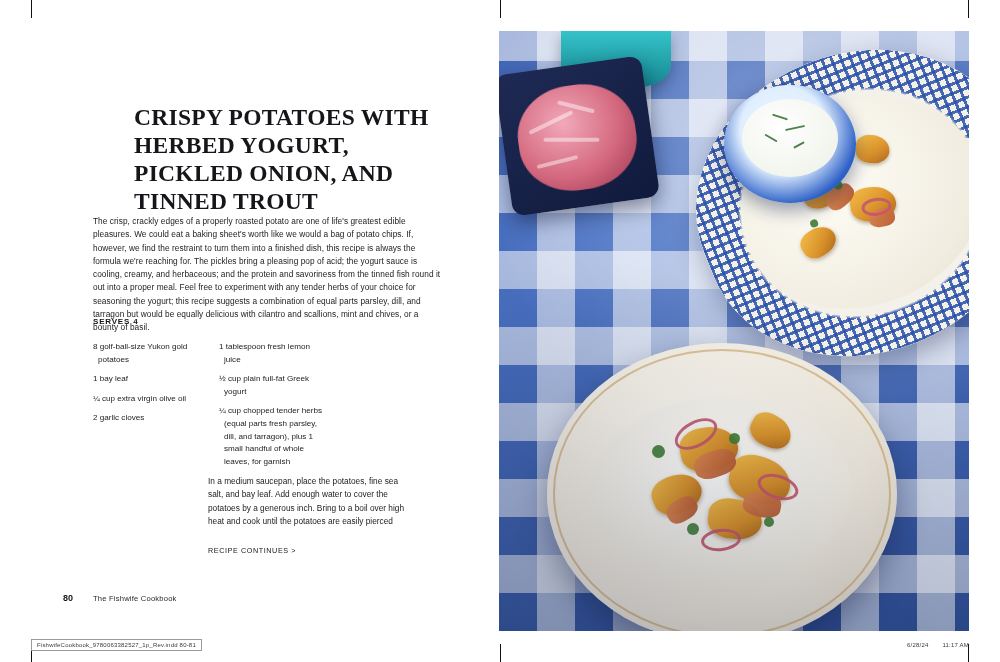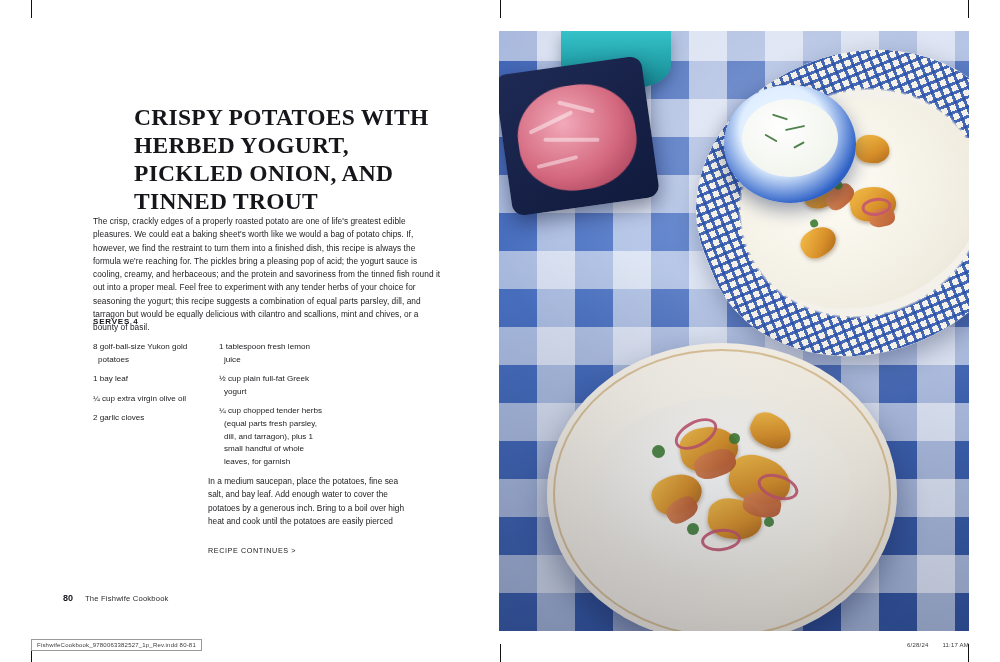--- a/index.html
+++ b/index.html
@@ -134,21 +134,21 @@
     letter-spacing: 0.6px;
     color: #15151a;
   }
 
   .folio {
     position: absolute;
     left: 32px;
     bottom: 28px;
     display: flex;
     align-items: baseline;
-    gap: 12px;
+    gap: 20px;
   }
   .folio-num {
     font-size: 9px;
     font-weight: bold;
     color: #15151a;
   }
   .folio-title {
     font-size: 7.6px;
     color: #2a2a2e;
     letter-spacing: 0.2px;

